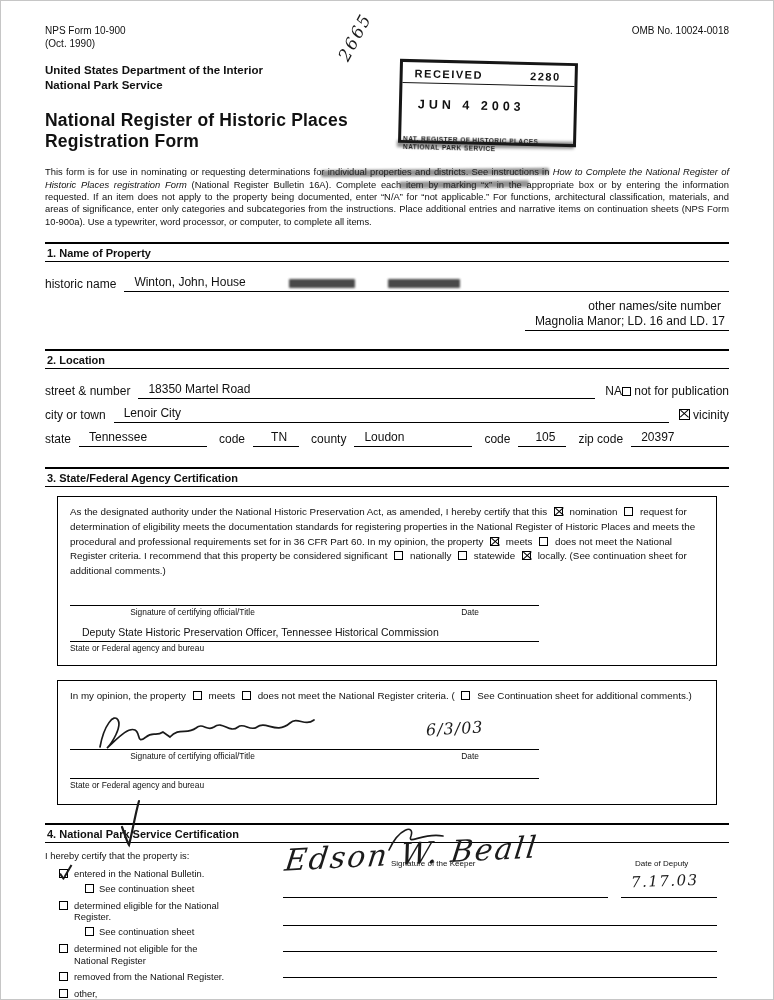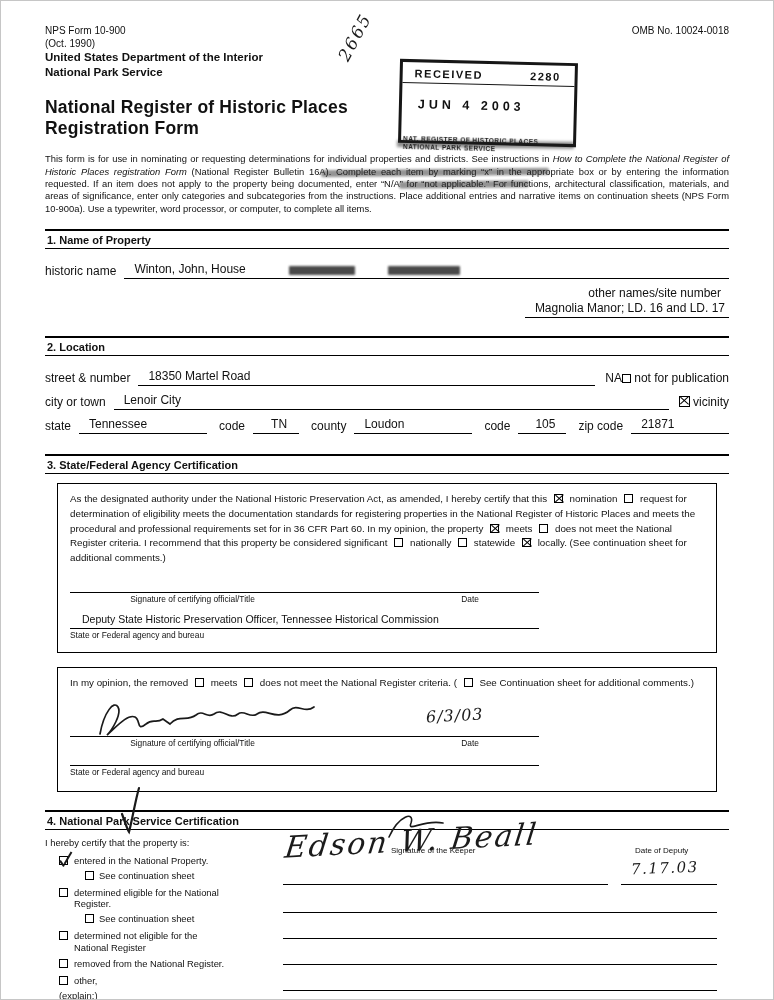--- a/index.html
+++ b/index.html
@@ -3,21 +3,21 @@
 <meta charset="utf-8">
 <style>
   * { box-sizing: border-box; margin: 0; padding: 0; }
   html,body { background:#e9e9e9; }
   body { font-family:"Liberation Sans", sans-serif; color:#111; }
   .page { position:relative; width:774px; height:1000px; background:#ffffff;
           border:1px solid #c6c6c6; overflow:hidden; padding:0 44px; }
 
   
   .hdr-top { display:flex; justify-content:space-between; padding-top:24px; font-size:10px; line-height:1.25;gap:16px; }
-  .dept { font-size:11.5px; font-weight:bold; line-height:1.3; }
+  .dept { margin-top:13px; font-size:11.5px; font-weight:bold; line-height:1.3; }
   h1 { margin-top:17px; font-size:17.5px; line-height:1.18; letter-spacing:.2px; }
   .instructions { margin-top:15px; font-size:9.4px; line-height:1.32; text-align:justify; }
   .instructions i { font-style:italic; }
 
   
   .stamp { position:absolute; left:398px; top:60px; width:178px; height:84px;
            border:3px solid #161616; transform:rotate(1.4deg); background:rgba(255,255,255,.8); }
   .stamp-row1 { display:flex; justify-content:space-between; padding:5px 14px 3px 12px;
                 font-size:11px; letter-spacing:1.5px; border-bottom:1.5px solid #161616; font-weight:bold; }
   .stamp-date { margin-top:14px; padding-left:16px; font-size:12.5px; letter-spacing:4px; font-weight:bold; }
@@ -186,21 +186,21 @@
     <div class="frow" style="margin-top:7px;">
       <span class="lbl">state</span>
       <span class="val fixed" style="width:128px;"><span>Tennessee</span></span>
       <span class="lbl" style="padding-left:12px;">code</span>
       <span class="val fixed" style="width:46px; text-align:center;"><span>TN</span></span>
       <span class="lbl" style="padding-left:12px;">county</span>
       <span class="val fixed" style="width:118px;"><span>Loudon</span></span>
       <span class="lbl" style="padding-left:12px;">code</span>
       <span class="val fixed" style="width:48px; text-align:center;"><span>105</span></span>
       <span class="lbl" style="padding-left:12px;">zip code</span>
-      <span class="val"><span>21871</span></span>
+      <span class="val"><span>20397</span></span>
     </div>
   </section>
 
   <section class="sec sec-rule" style="margin-top:20px;">
     <h2>3. State/Federal Agency Certification</h2>
 
     <div class="certbox">
       <p class="certtext">
         <span>As the designated authority under the National Historic Preservation Act, as amended, I hereby certify that this</span>
         <span class="cb checked"></span>
@@ -223,21 +223,21 @@
         <span>Signature of certifying official/Title</span>
         <span class="datelbl">Date</span>
       </div>
       <div class="officer">Deputy State Historic Preservation Officer, Tennessee Historical Commission</div>
       <div class="sigline w74" style="height:4px;"></div>
       <div class="agencylbl">State or Federal agency and bureau</div>
     </div>
 
     <div class="certbox" style="margin-top:14px; padding-bottom:14px;">
       <p class="certtext">
-        <span>In my opinion, the removed</span>
+        <span>In my opinion, the property</span>
         <span class="cb"></span>
         <span>meets</span>
         <span class="cb"></span>
         <span>does not meet the National Register criteria.  (</span>
         <span class="cb"></span>
         <span>See Continuation sheet for additional  comments.)</span>
       </p>
       <svg class="sig-svg" width="230" height="52" viewBox="0 0 230 52">
         <path d="M8,40 C12,18 22,6 26,13 C30,20 20,36 15,41 C26,31 36,20 43,23 C49,26 44,38 54,30 C61,24 64,30 71,25 L78,30 C87,20 95,28 104,21 C111,15 115,25 122,20 C131,13 137,27 146,20 C152,15 158,25 165,20 C174,13 184,28 198,16 C206,9 212,20 222,13" fill="none" stroke="#1a1a1a" stroke-width="1.7" stroke-linecap="round"></path>
       </svg>
@@ -259,21 +259,21 @@
       </svg>
       <h2>4. National Park Service Certification</h2>
     </div>
 
     <div class="s4-body">
       <div class="s4-left">
         <div class="s4-intro">I hereby certify that the property is:</div>
 
         <div class="s4-item">
           <span class="cb checked"></span>
-          <span class="txt">entered in the National Property.</span>
+          <span class="txt">entered in the National Bulletin.</span>
         </div>
         <div class="s4-sub">
           <span class="cb"></span>
           <span>See continuation sheet</span>
         </div>
 
         <div class="s4-item">
           <span class="cb"></span>
           <span class="txt">determined eligible for the National Register.</span>
         </div>

